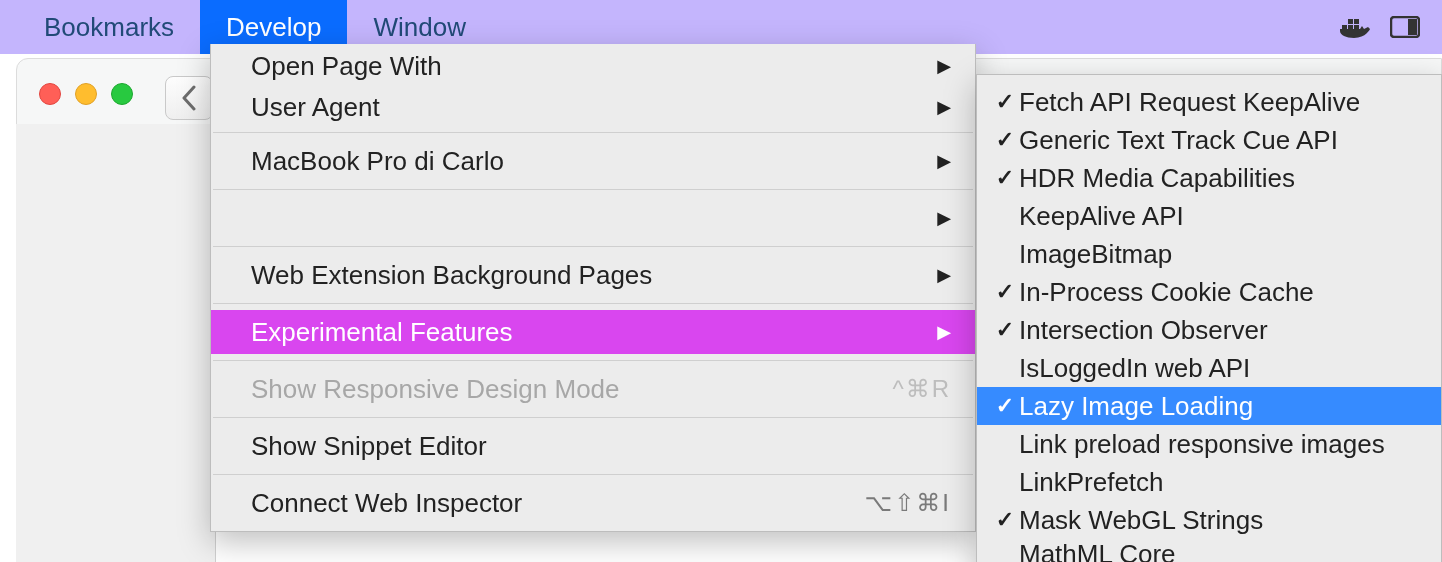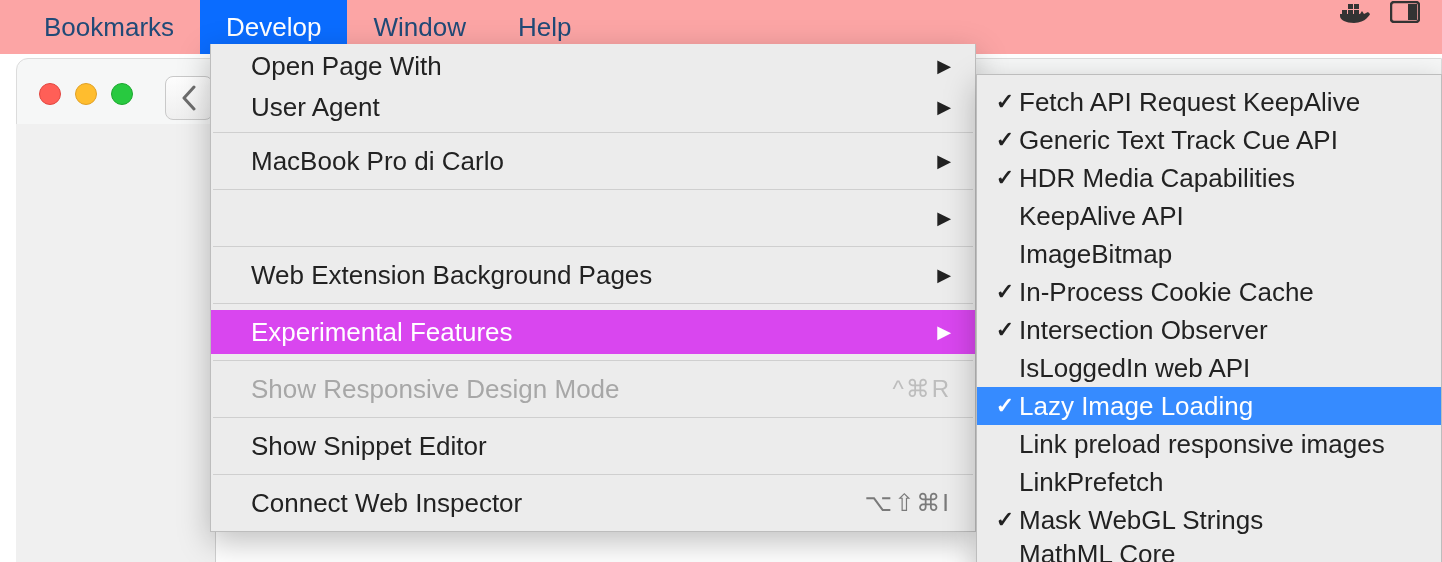--- a/index.html
+++ b/index.html
@@ -1,23 +1,23 @@
 <!DOCTYPE html>
 <html><head>
 <meta charset="utf-8">
 <style>
   * { margin: 0; padding: 0; box-sizing: border-box; font-family: -apple-system, "Helvetica Neue", Arial, sans-serif; }
   body { width: 1442px; height: 562px; overflow: hidden; background: #fff; }
 
   
   .menubar {
     height: 54px;
-    background: #fca5a5;
-    display: flex;
-    align-items: flex-start;
+    background: #c4b5fd;
+    display: flex;
+    align-items: center;
     font-size: 26px;
     color: #214a77;
     position: relative;
     z-index: 5;
   }
   .menubar-left { display: flex; height: 100%; }
   .menubar-item {
     padding: 0 26px;
     display: flex;
     align-items: center;
@@ -197,23 +197,20 @@
 <div class="menubar">
   <div class="menubar-left">
     <div class="menubar-item first">
         <span>Bookmarks</span>
       </div>
     <div class="menubar-item active">
         <span>Develop</span>
       </div>
     <div class="menubar-item">
         <span>Window</span>
-      </div>
-    <div class="menubar-item">
-        <span>Help</span>
       </div>
   </div>
   <div class="menubar-right">
     <span>
       <svg width="34" height="24" viewBox="0 0 34 24" fill="none">
         <rect x="4" y="10" width="5" height="5" fill="#333"></rect>
           <rect x="10" y="10" width="5" height="5" fill="#333"></rect>
         <rect x="16" y="10" width="5" height="5" fill="#333"></rect>
           <rect x="10" y="4" width="5" height="5" fill="#333"></rect>
         <rect x="16" y="4" width="5" height="5" fill="#333"></rect>

